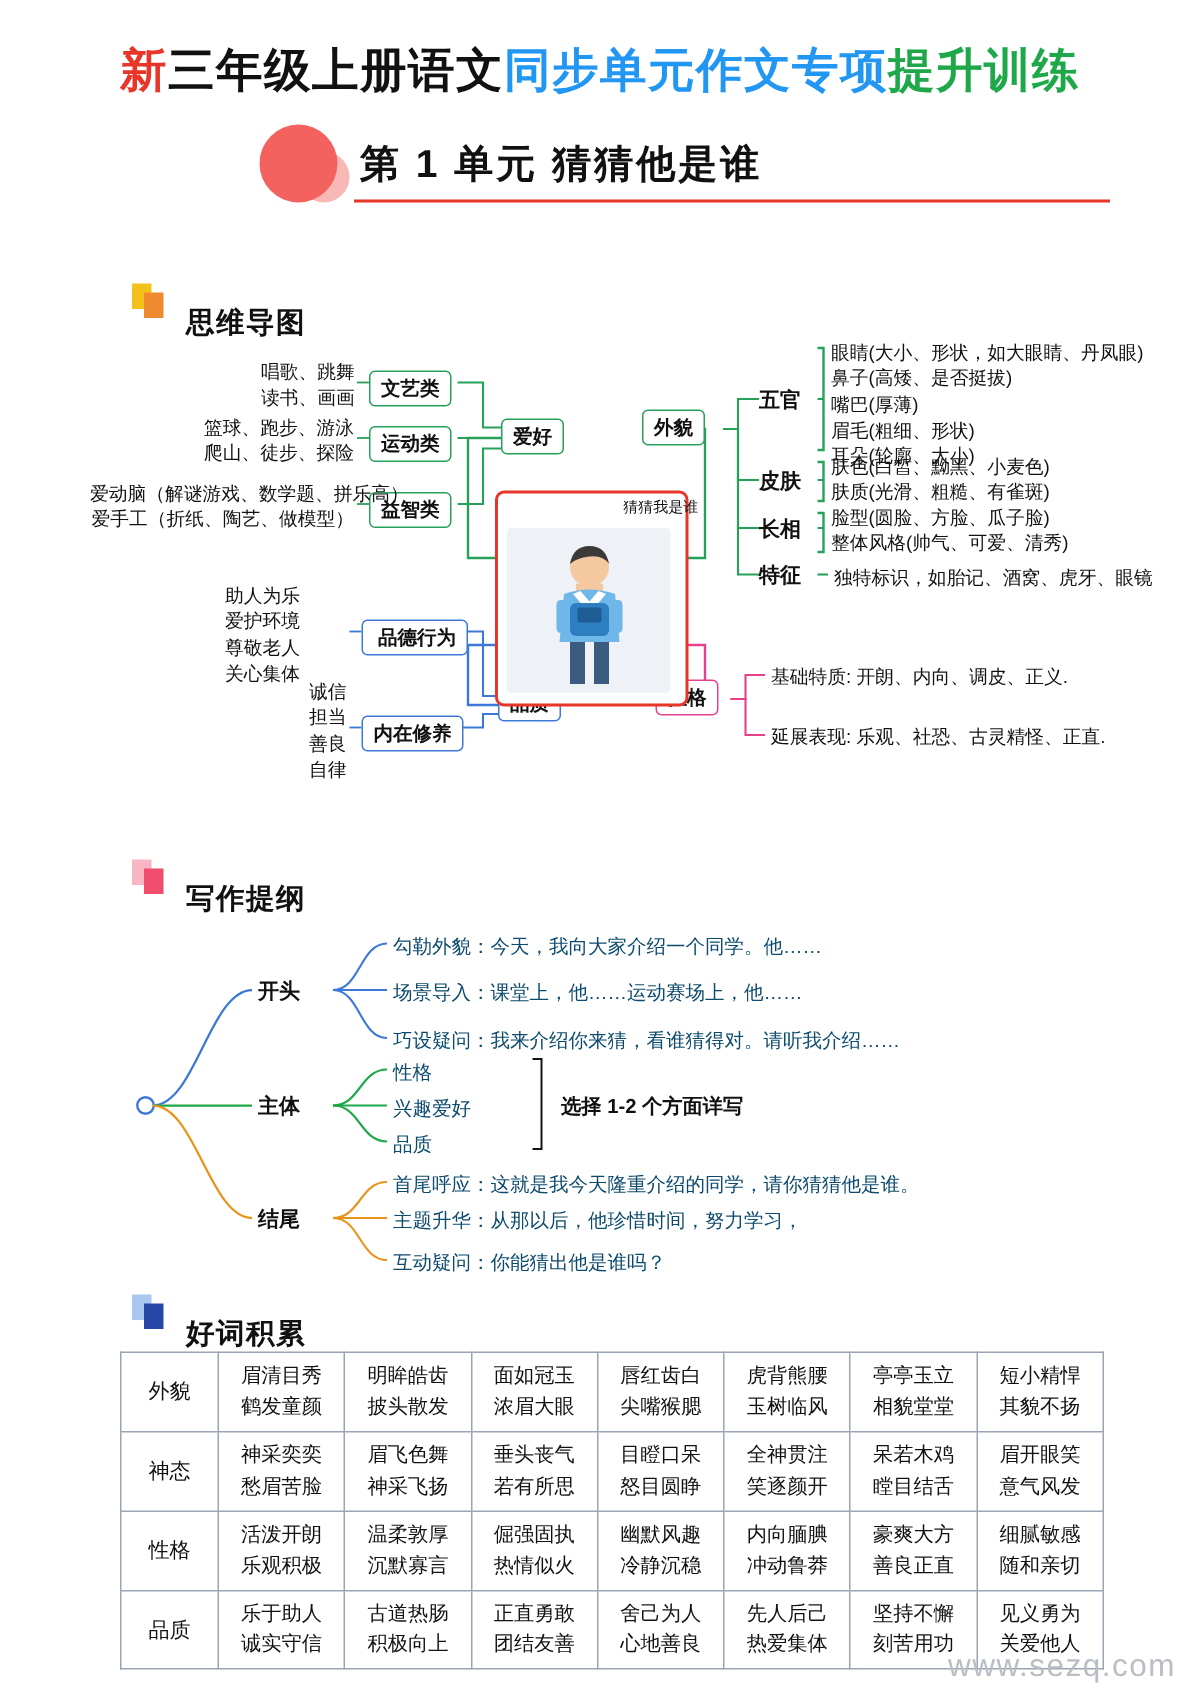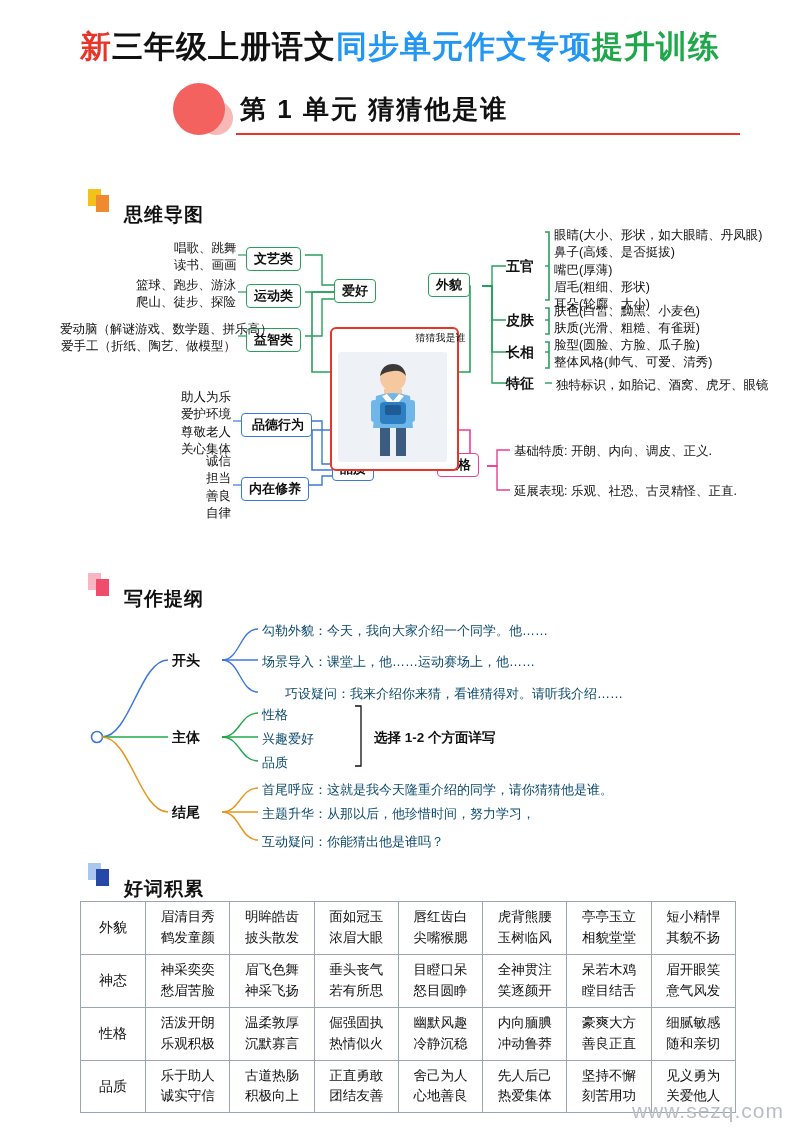--- a/index.html
+++ b/index.html
@@ -190,21 +190,21 @@
   <div>爬山、徒步、探险</div>
 </div>
 
 <div class="box green" style="left:246px;top:328px;font-family:Liberation Mono, monospace;">益智类</div>
 <div class="node" style="left:60px;top:321px;text-align:right;width:176px;">
   <div>爱动脑（解谜游戏、数学题、拼乐高）</div>
   <div>爱手工（折纸、陶艺、做模型）</div>
 </div>
 
 <div class="box blue" style="left:241px;top:413px;padding-left:10px;">品德行为</div>
-<div class="node" style="left:150px;top:389px;text-align:right;width:81px;">
+<div class="node" style="left:150px;top:389px;text-align:left;width:81px;">
   <div>助人为乐</div>
   <div>爱护环境</div>
   <div>尊敬老人</div>
   <div>关心集体</div>
 </div>
 
 <div class="box blue" style="left:241px;top:477px;">内在修养</div>
 <div class="node" style="left:166px;top:453px;text-align:right;width:65px;">
   <div>诚信</div>
   <div>担当</div>
@@ -247,21 +247,21 @@
 
 <div class="sec" style="left:88px;top:571px;">
   <div class="sq" style="background:#f8b6c4;"></div>
   <div class="sq2" style="background:#ef4d6b;"></div>
   <div class="lbl">写作提纲</div>
 </div>
 
 <div class="ol-key" style="left:172px;top:652px;color:#111;">开头</div>
 <div class="ol-item" style="left:262px;top:622px;">勾勒外貌：今天，我向大家介绍一个同学。他……</div>
 <div class="ol-item" style="left:262px;top:653px;">场景导入：课堂上，他……运动赛场上，他……</div>
-<div class="ol-item" style="left:262px;top:685px;margin-left:23px;">巧设疑问：我来介绍你来猜，看谁猜得对。请听我介绍……</div>
+<div class="ol-item" style="left:262px;top:685px;">巧设疑问：我来介绍你来猜，看谁猜得对。请听我介绍……</div>
 
 <div class="ol-key" style="left:172px;top:729px;color:#111;">主体</div>
 <div class="ol-item" style="left:262px;top:706px;">性格</div>
 <div class="ol-item" style="left:262px;top:730px;">兴趣爱好</div>
 <div class="ol-item" style="left:262px;top:754px;">品质</div>
 <div style="position:absolute;left:374px;top:729px;font-size:13.5px;font-weight:bold;white-space:nowrap;">选择 1-2 个方面详写</div>
 
 <div class="ol-key" style="left:172px;top:804px;color:#111;">结尾</div>
 <div class="ol-item" style="left:262px;top:781px;">首尾呼应：这就是我今天隆重介绍的同学，请你猜猜他是谁。</div>
 <div class="ol-item" style="left:262px;top:805px;">主题升华：从那以后，他珍惜时间，努力学习，</div>

